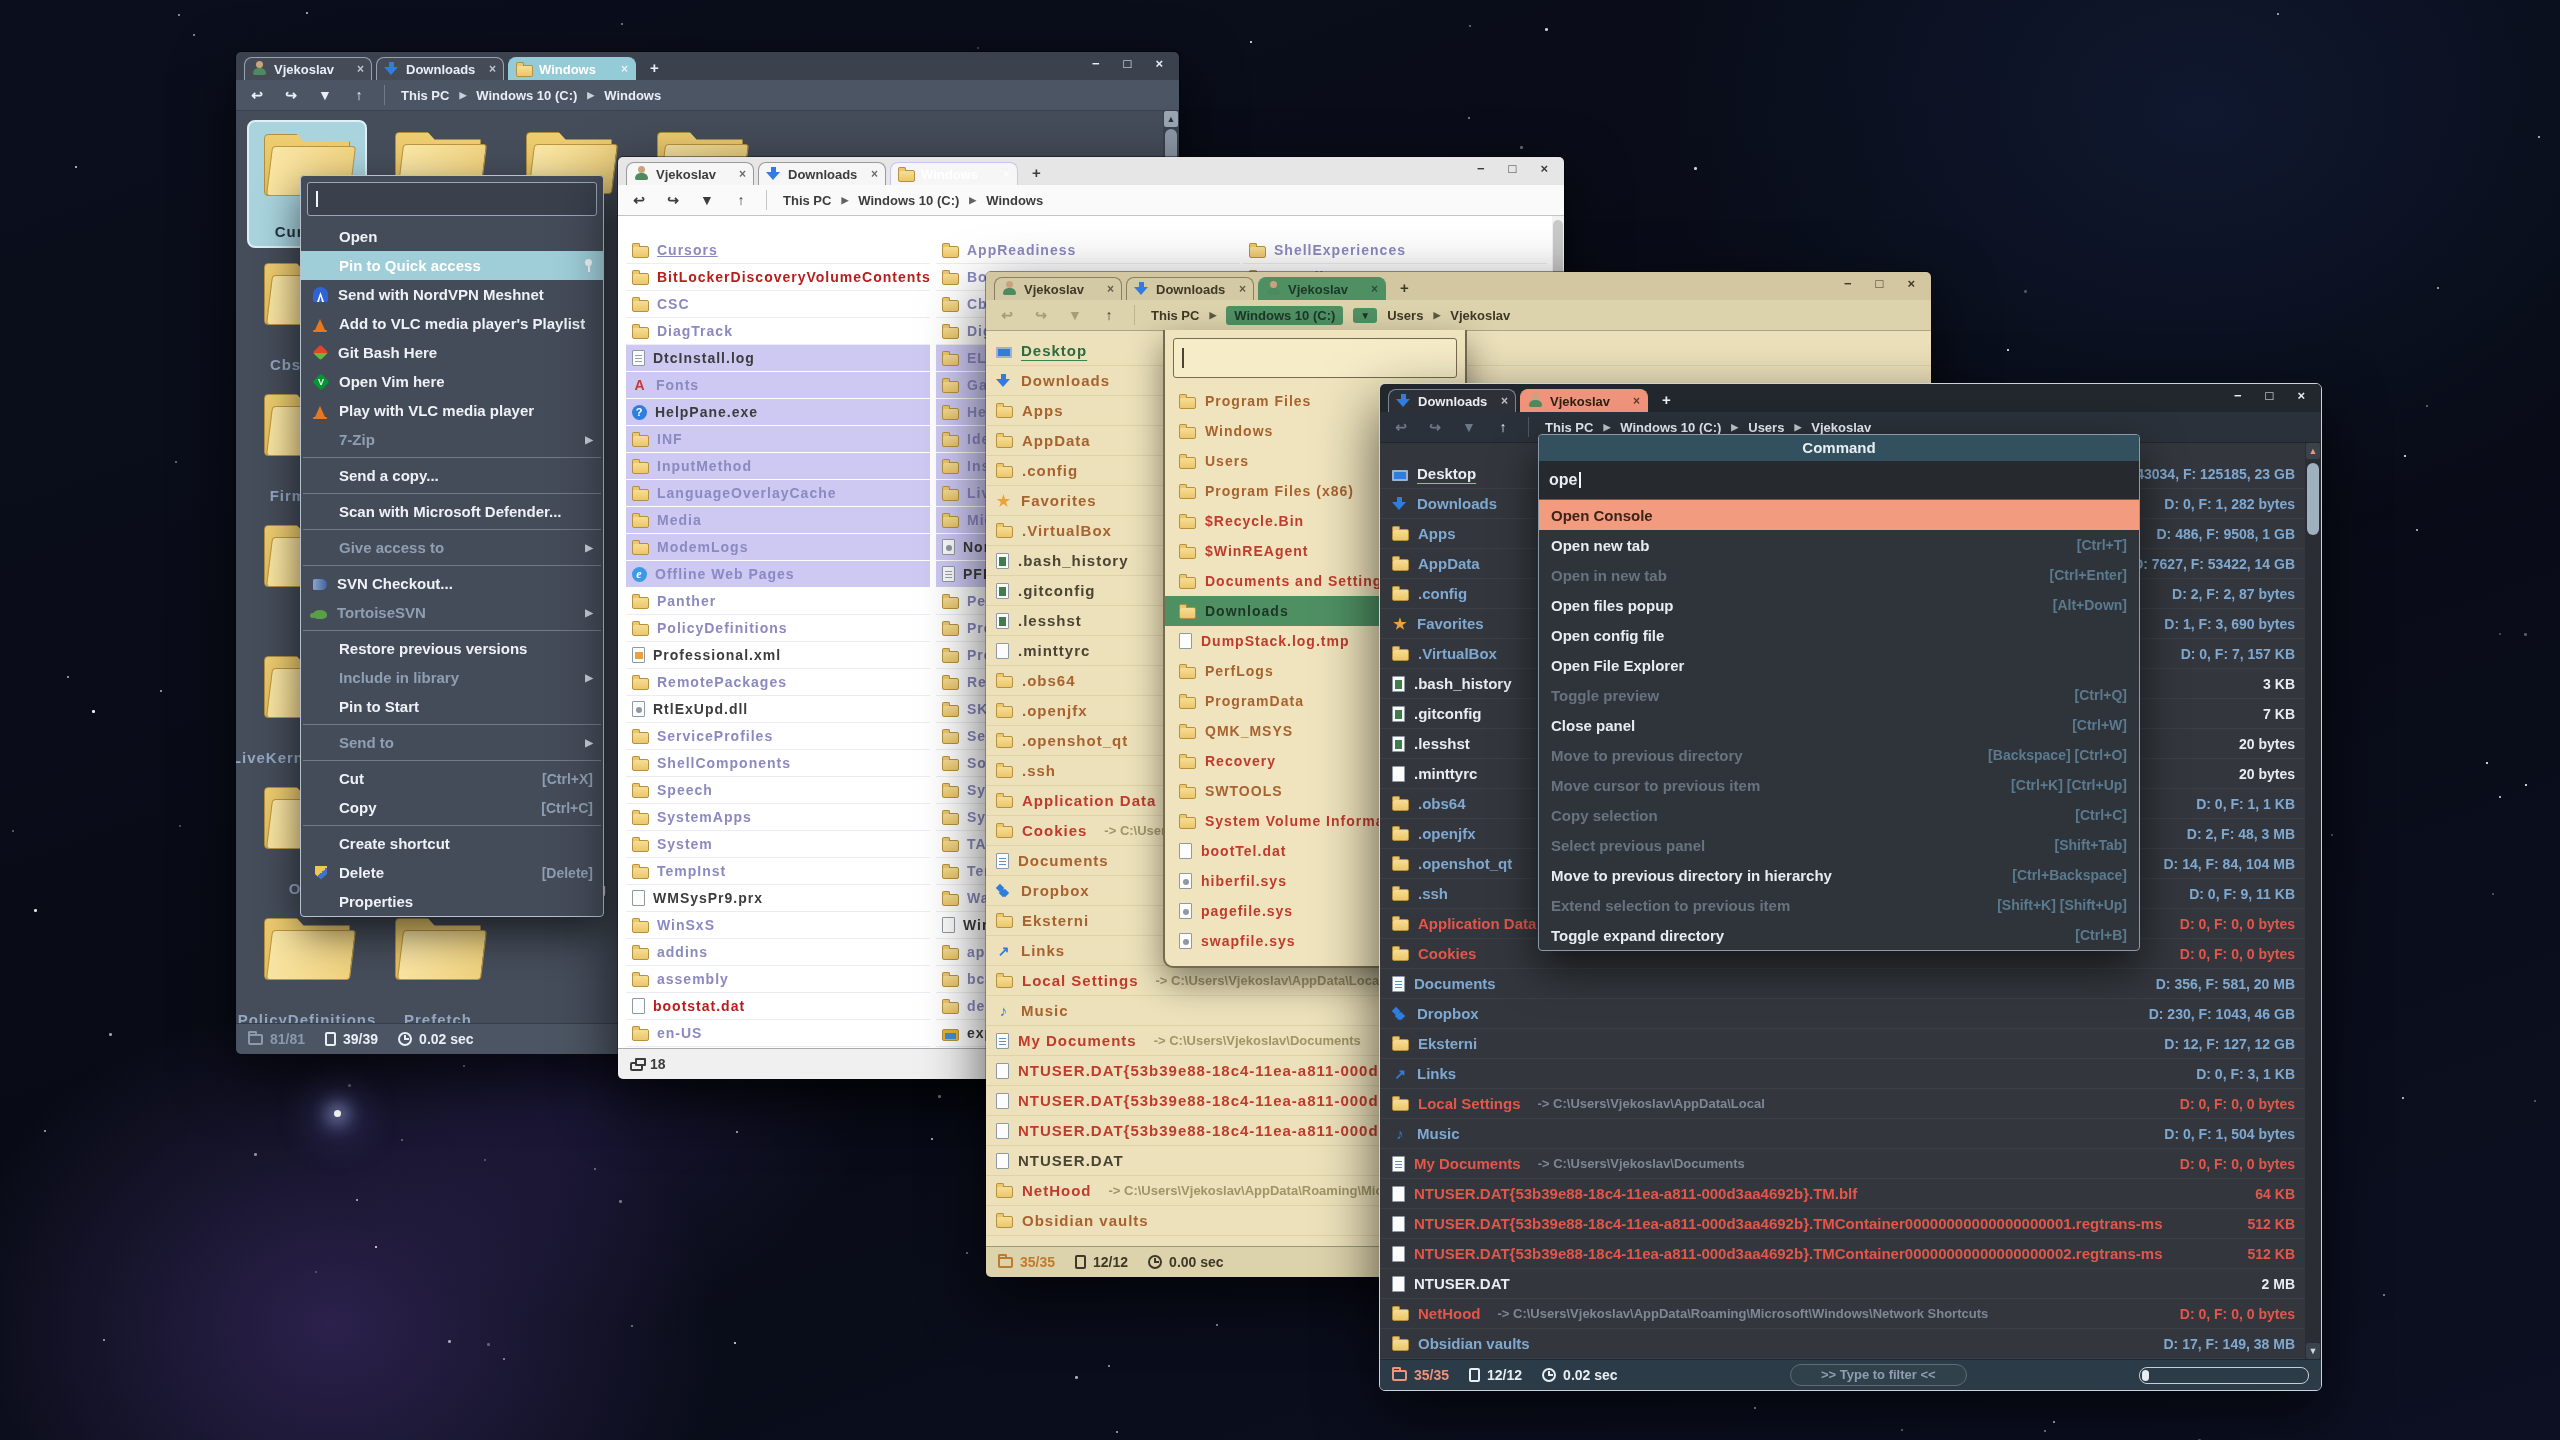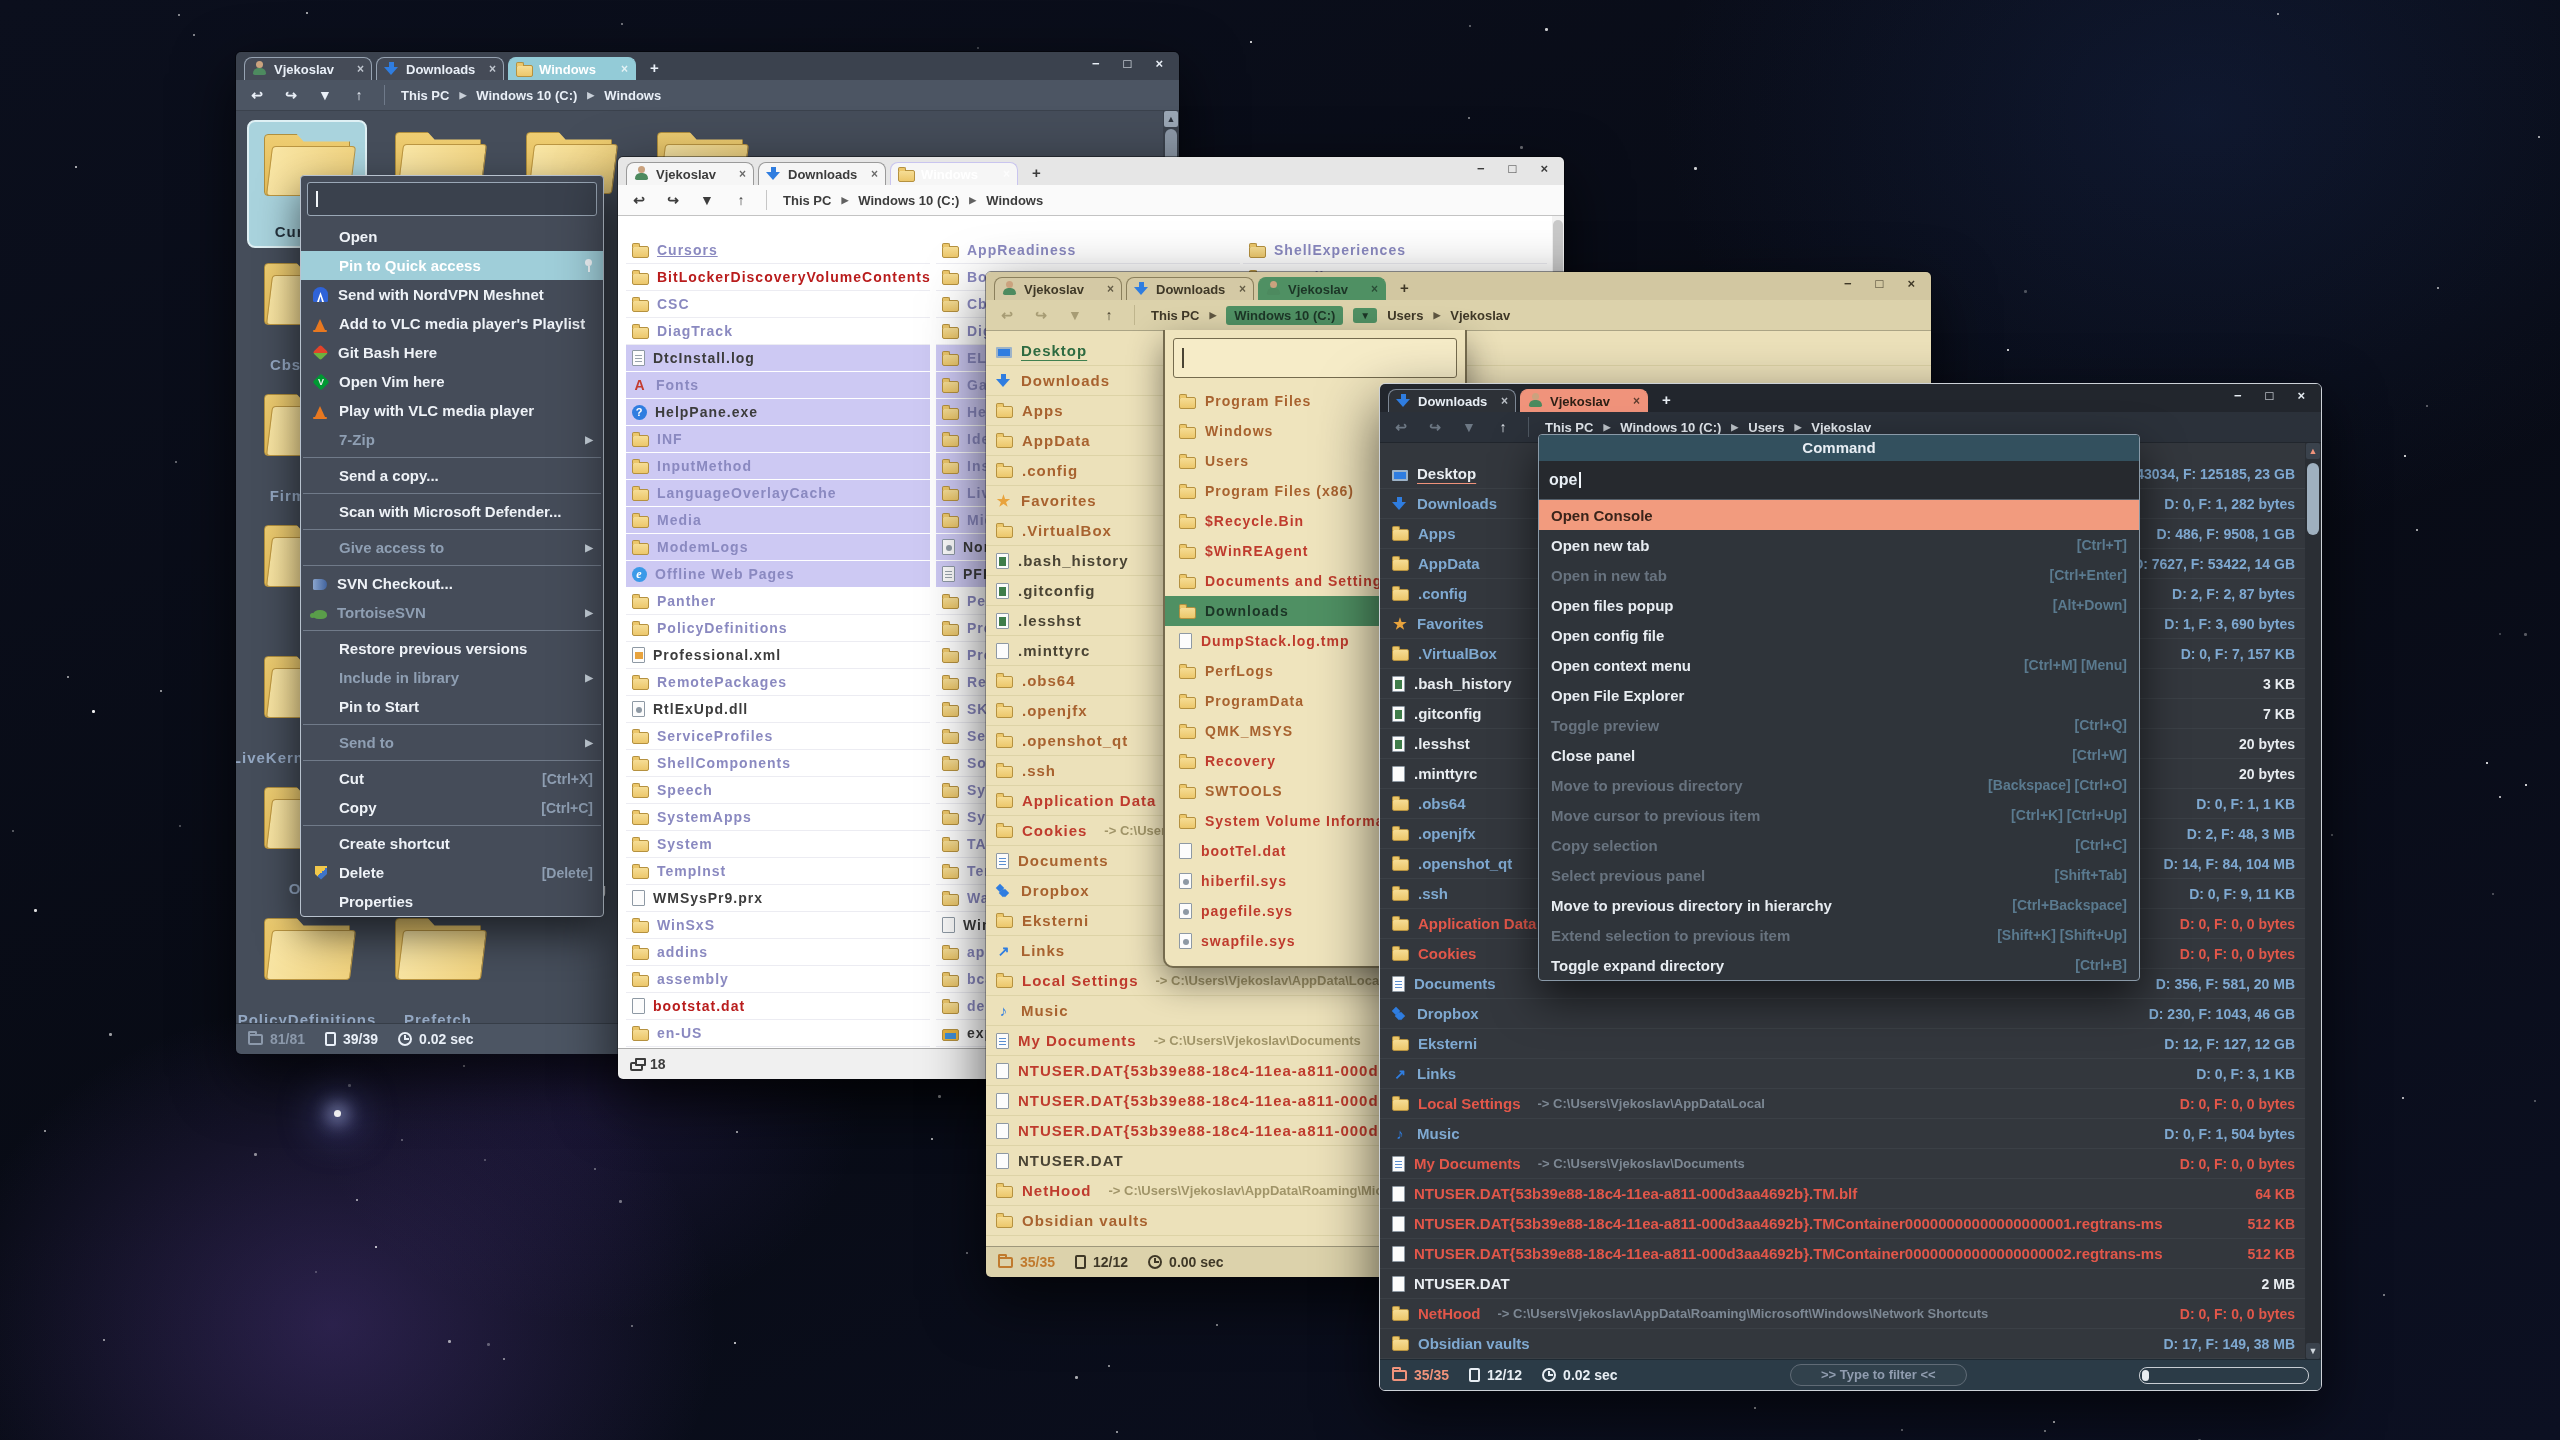--- a/index.html
+++ b/index.html
@@ -1391,24 +1391,20 @@
         <span class="hint">[Ctrl+Enter]</span>
       </div>
       <div class="prow">
         <span class="plabel">Open files popup</span>
         <span class="hint">[Alt+Down]</span>
       </div>
       <div class="prow">
         <span class="plabel">Open config file</span>
       </div>
       <div class="prow">
-        <span class="plabel">Open context menu</span>
-        <span class="hint">[Ctrl+M] [Menu]</span>
-      </div>
-      <div class="prow">
         <span class="plabel">Open File Explorer</span>
       </div>
       <div class="prow muted">
         <span class="plabel">Toggle preview</span>
         <span class="hint">[Ctrl+Q]</span>
       </div>
       <div class="prow">
         <span class="plabel">Close panel</span>
         <span class="hint">[Ctrl+W]</span>
       </div>

